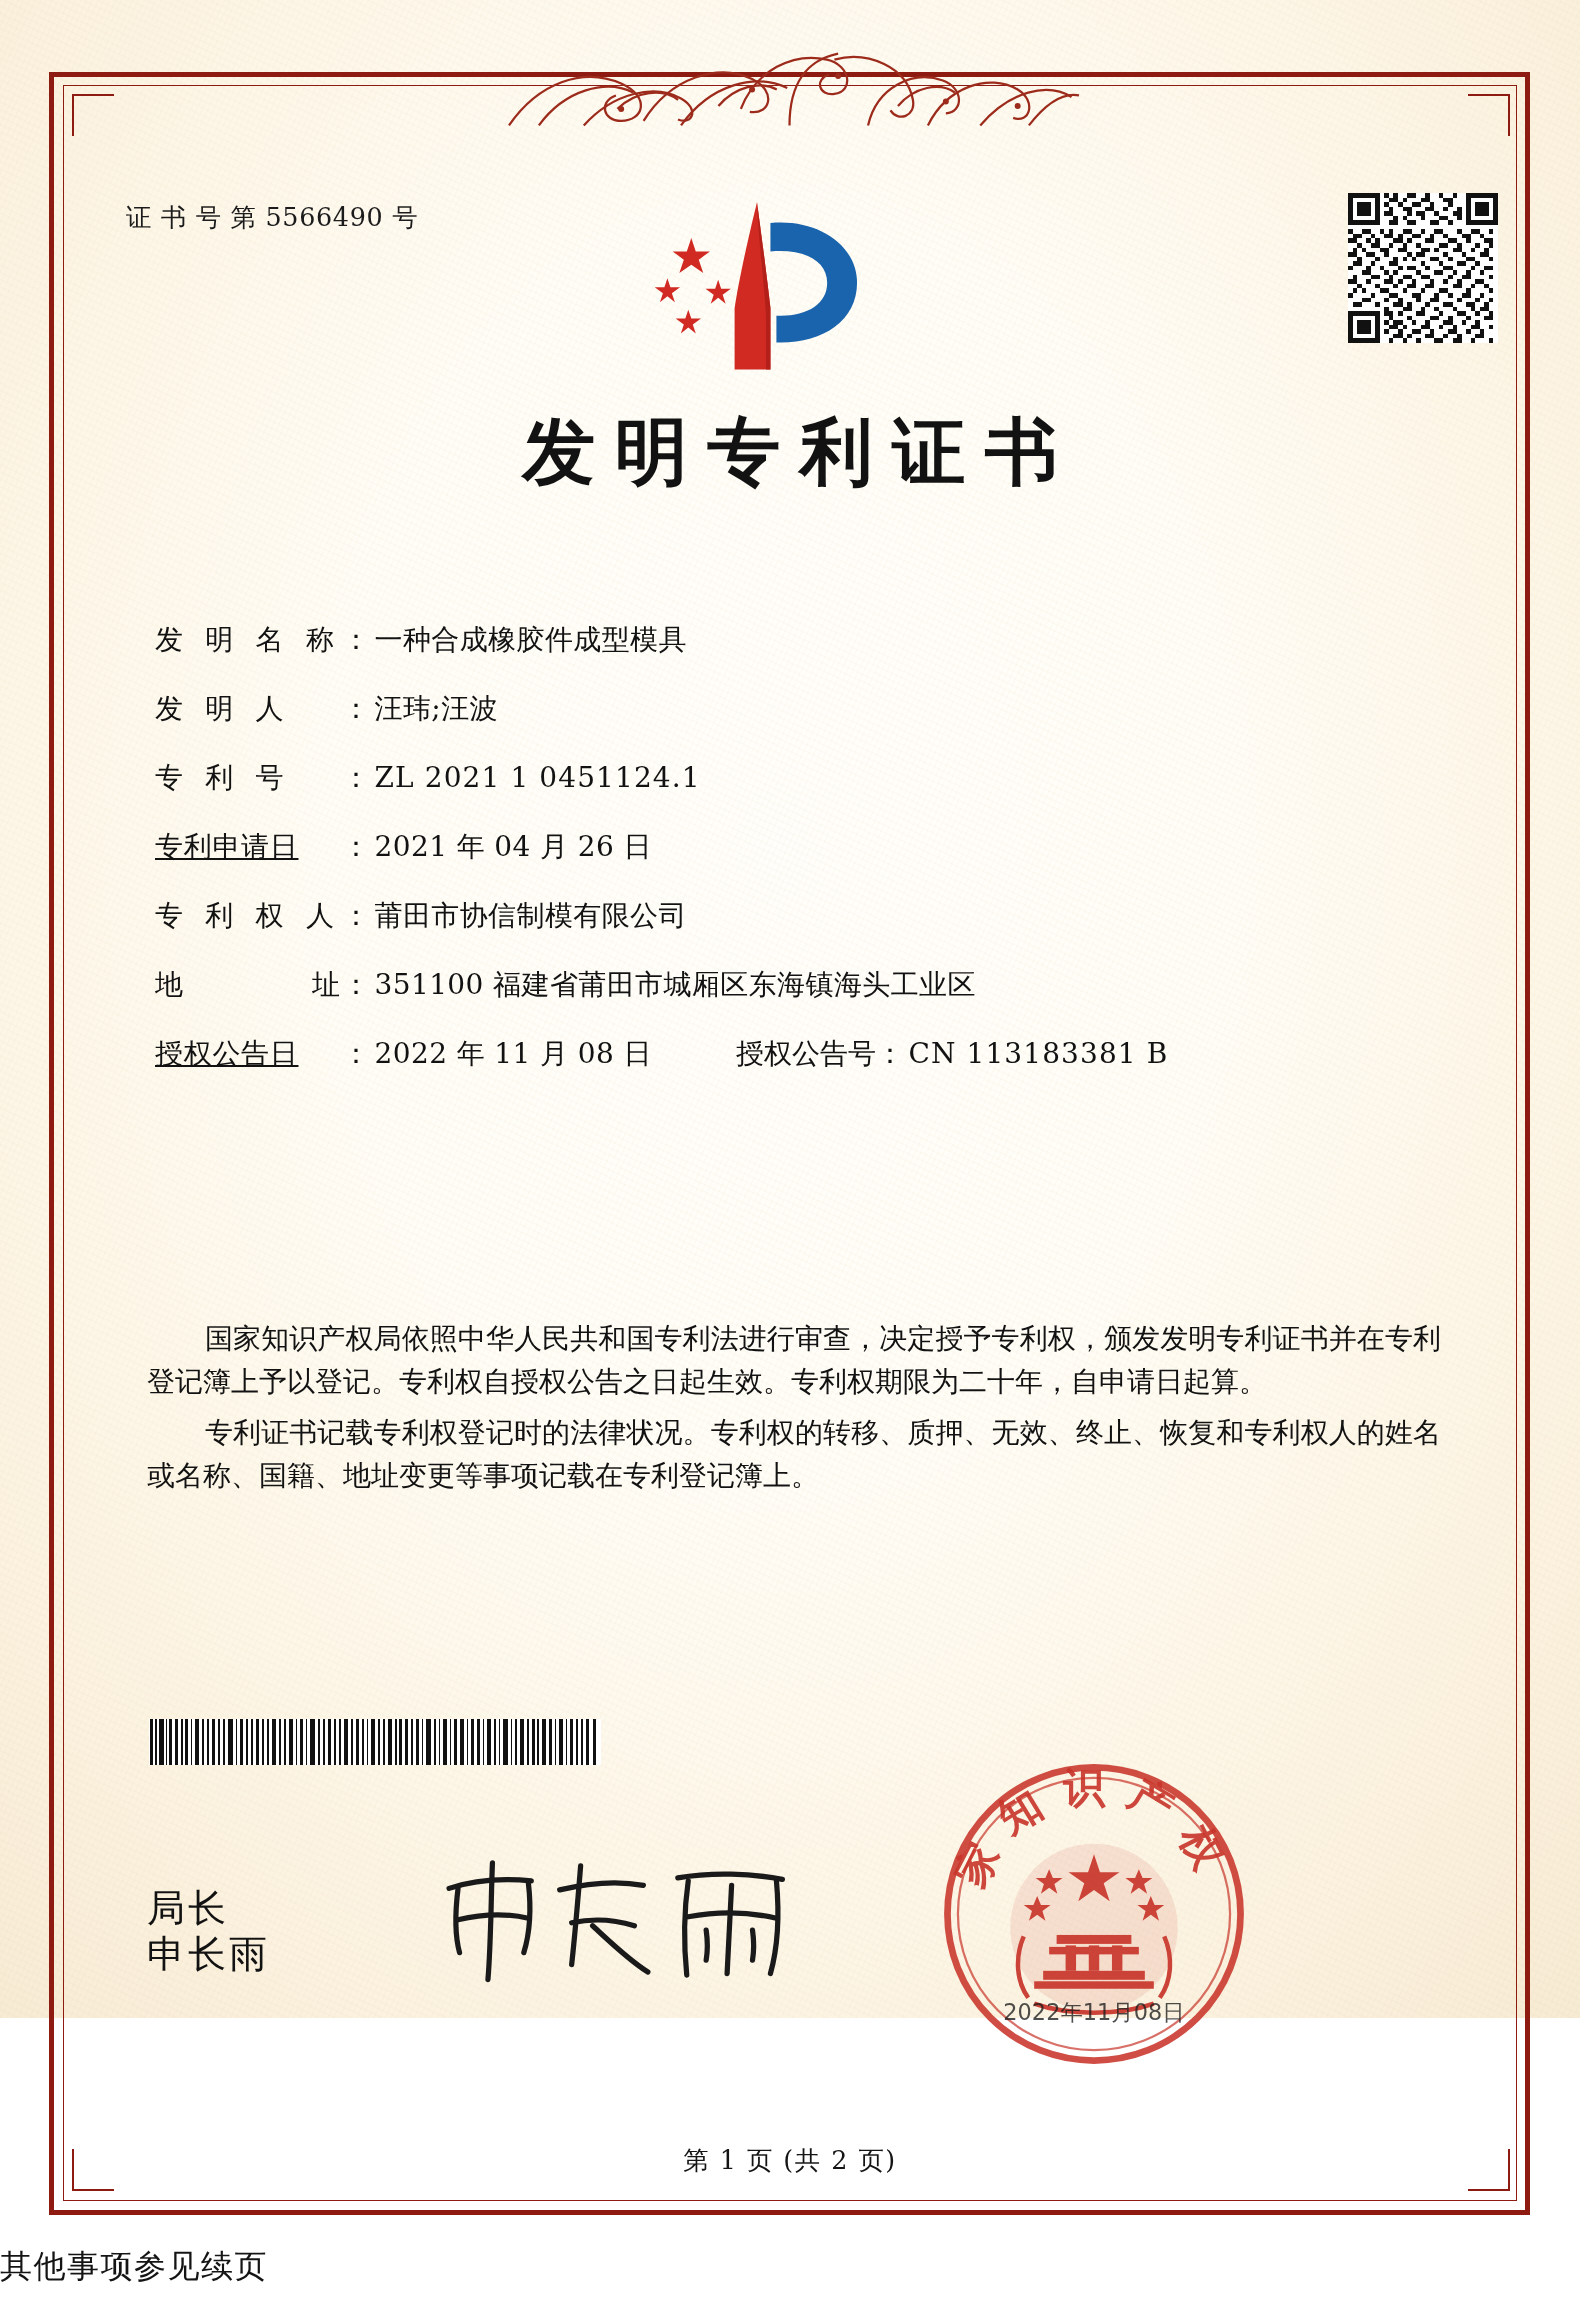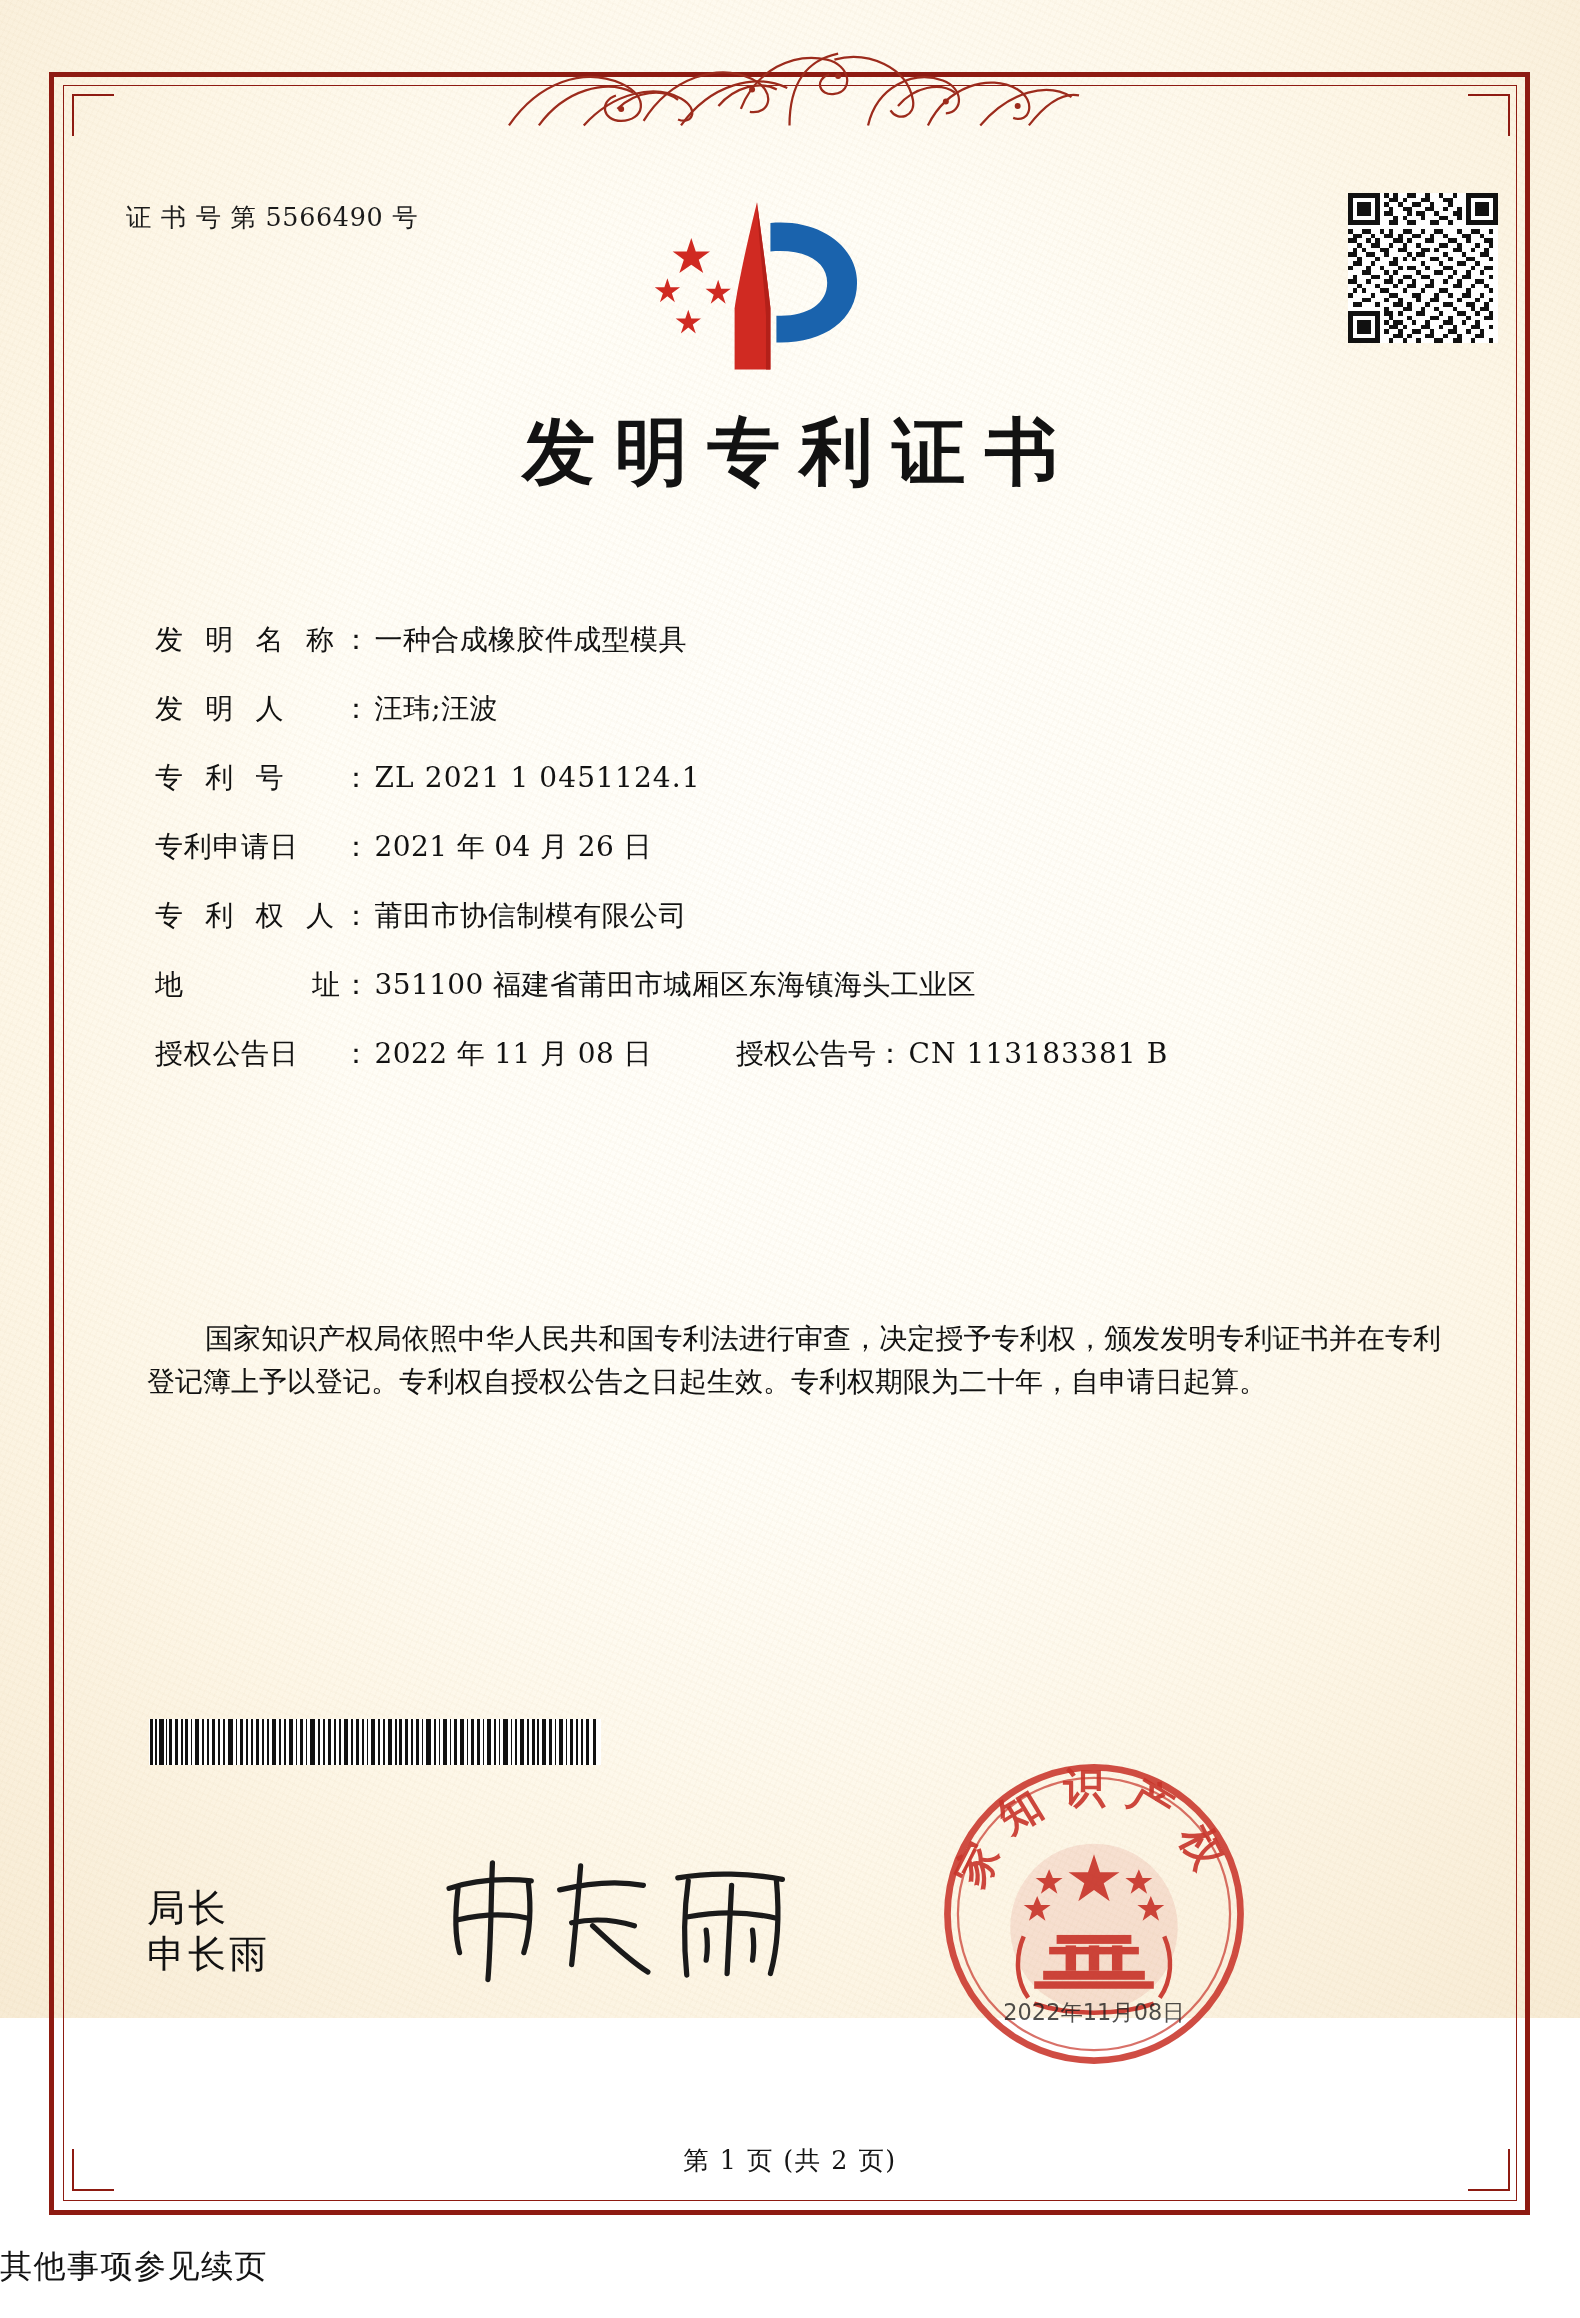--- a/index.html
+++ b/index.html
@@ -118,21 +118,21 @@
     align-items: baseline;
     margin-bottom: 31px;
     white-space: nowrap;
   }
   .f-label {
     display: inline-block;
     width: 187px;
     letter-spacing: 6.7px;
     margin-left: 8px;
   }
-  .f-label.tight { letter-spacing: 0.7px; width: 187px; }
+  .f-label.tight { letter-spacing: 0.7px; width: 187px; text-decoration: underline; }
   .f-colon { margin-right: 4.5px; }
   .f-value { letter-spacing: 0.4px; }
   .f-value.latin { font-family: "DejaVu Serif","Liberation Serif", serif; letter-spacing: 1.1px; }
 
   .row-two { display: flex; align-items: flex-start; }
   .row-two .second { margin-left: 84px; }
 
   
   .body-text {
     position: absolute;
@@ -549,20 +549,21 @@
         <span class="f-label tight">授权公告日</span><span class="f-colon">：</span><span class="f-value">2022 年 11 月 08 日</span>
       </span>
       <span class="second">
         <span>授权公告号</span><span class="f-colon">：</span><span class="f-value latin">CN 113183381 B</span>
       </span>
     </div>
   </div>
 
   <div class="body-text">
     <p>国家知识产权局依照中华人民共和国专利法进行审查，决定授予专利权，颁发发明专利证书并在专利登记簿上予以登记。专利权自授权公告之日起生效。专利权期限为二十年，自申请日起算。</p>
+    <p>专利证书记载专利权登记时的法律状况。专利权的转移、质押、无效、终止、恢复和专利权人的姓名或名称、国籍、地址变更等事项记载在专利登记簿上。</p>
   </div>
 
   <svg class="barcode" viewBox="0 0 610 62" shape-rendering="crispEdges">
     <rect width="610" height="62" fill="#ffffff"></rect>
     <g fill="#111111">
       <rect x="2" y="0" width="4" height="62"></rect>
         <rect x="9" y="0" width="2" height="62"></rect>
       <rect x="14" y="0" width="6" height="62"></rect>
         <rect x="23" y="0" width="2" height="62"></rect>
       <rect x="28" y="0" width="3" height="62"></rect>

